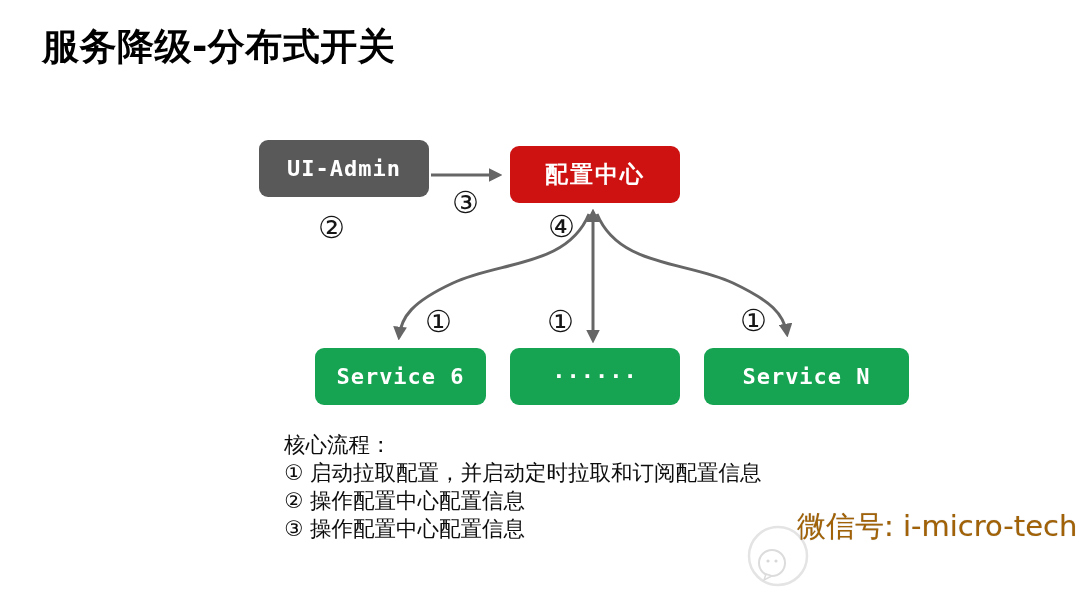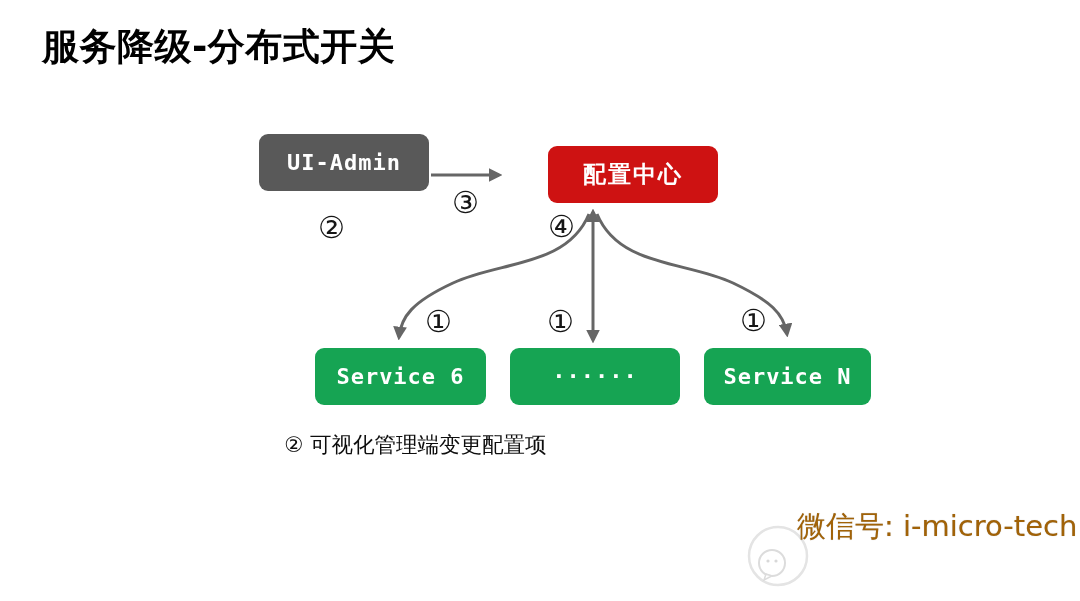--- a/index.html
+++ b/index.html
@@ -14,26 +14,26 @@
   }
   .node{
     position:absolute;height:57px;border-radius:9px;
     display:flex;align-items:center;justify-content:center;
     color:#fff;box-sizing:border-box;
   }
   .node.mono{
     font-family:"DejaVu Sans Mono","Liberation Mono",monospace;
     font-size:22px;font-weight:700;letter-spacing:1px;
   }
-  .node.cjk{font-size:23px;font-weight:700;letter-spacing:2px;margin-left:38px;}
-  #node-ui-admin{left:259px;top:134px;width:170px;}
+  .node.cjk{font-size:23px;font-weight:700;letter-spacing:2px;}
+  #node-ui-admin{left:259px;top:140px;width:170px;}
   #node-config-center{left:510px;top:146px;width:170px;}
   #node-service-1{left:315px;top:348px;width:171px;}
   #node-service-mid{left:510px;top:348px;width:170px;}
-  #node-service-n{left:704px;top:348px;width:167px;}
+  #node-service-n{left:704px;top:348px;width:205px;}
   .stepnum{
     position:absolute;font-size:30px;line-height:1;color:#161616;
     font-family:"DejaVu Sans",sans-serif;
   }
   #step2{left:318px;top:213px;}
   #step3{left:452px;top:188px;}
   #step4{left:548px;top:212px;}
   #step1a{left:425px;top:307px;}
   #step1b{left:547px;top:307px;}
   #step1c{left:740px;top:306px;}
@@ -87,21 +87,24 @@
 </div>
 
 <div id="step2" class="stepnum">②</div>
 <div id="step3" class="stepnum">③</div>
 <div id="step4" class="stepnum">④</div>
 <div id="step1a" class="stepnum">①</div>
 <div id="step1b" class="stepnum">①</div>
 <div id="step1c" class="stepnum">①</div>
 
 <div class="notes">
-  <div>② 可视化管理端变更配置项</div>
+  <div>核心流程：</div>
+  <div>① 启动拉取配置，并启动定时拉取和订阅配置信息</div>
+  <div>② 操作配置中心配置信息</div>
+  <div>③ 操作配置中心配置信息</div>
 </div>
 
 <svg class="wechat-icon" viewBox="0 0 70 70">
   <circle cx="34" cy="34" r="29" fill="none" stroke="#e4e4e4" stroke-width="2.5"></circle>
   <circle cx="28" cy="41" r="13" fill="rgba(255,255,255,0.75)" stroke="#dcdcdc" stroke-width="2"></circle>
   <path d="M22 52 L20 58 L28 54 z" fill="rgba(255,255,255,0.75)" stroke="#dcdcdc" stroke-width="1.5"></path>
   <circle cx="24" cy="39" r="1.6" fill="#d8d8d8"></circle>
   <circle cx="32" cy="39" r="1.6" fill="#d8d8d8"></circle>
 </svg>
 <div class="watermark">微信号: i-micro-tech</div>

